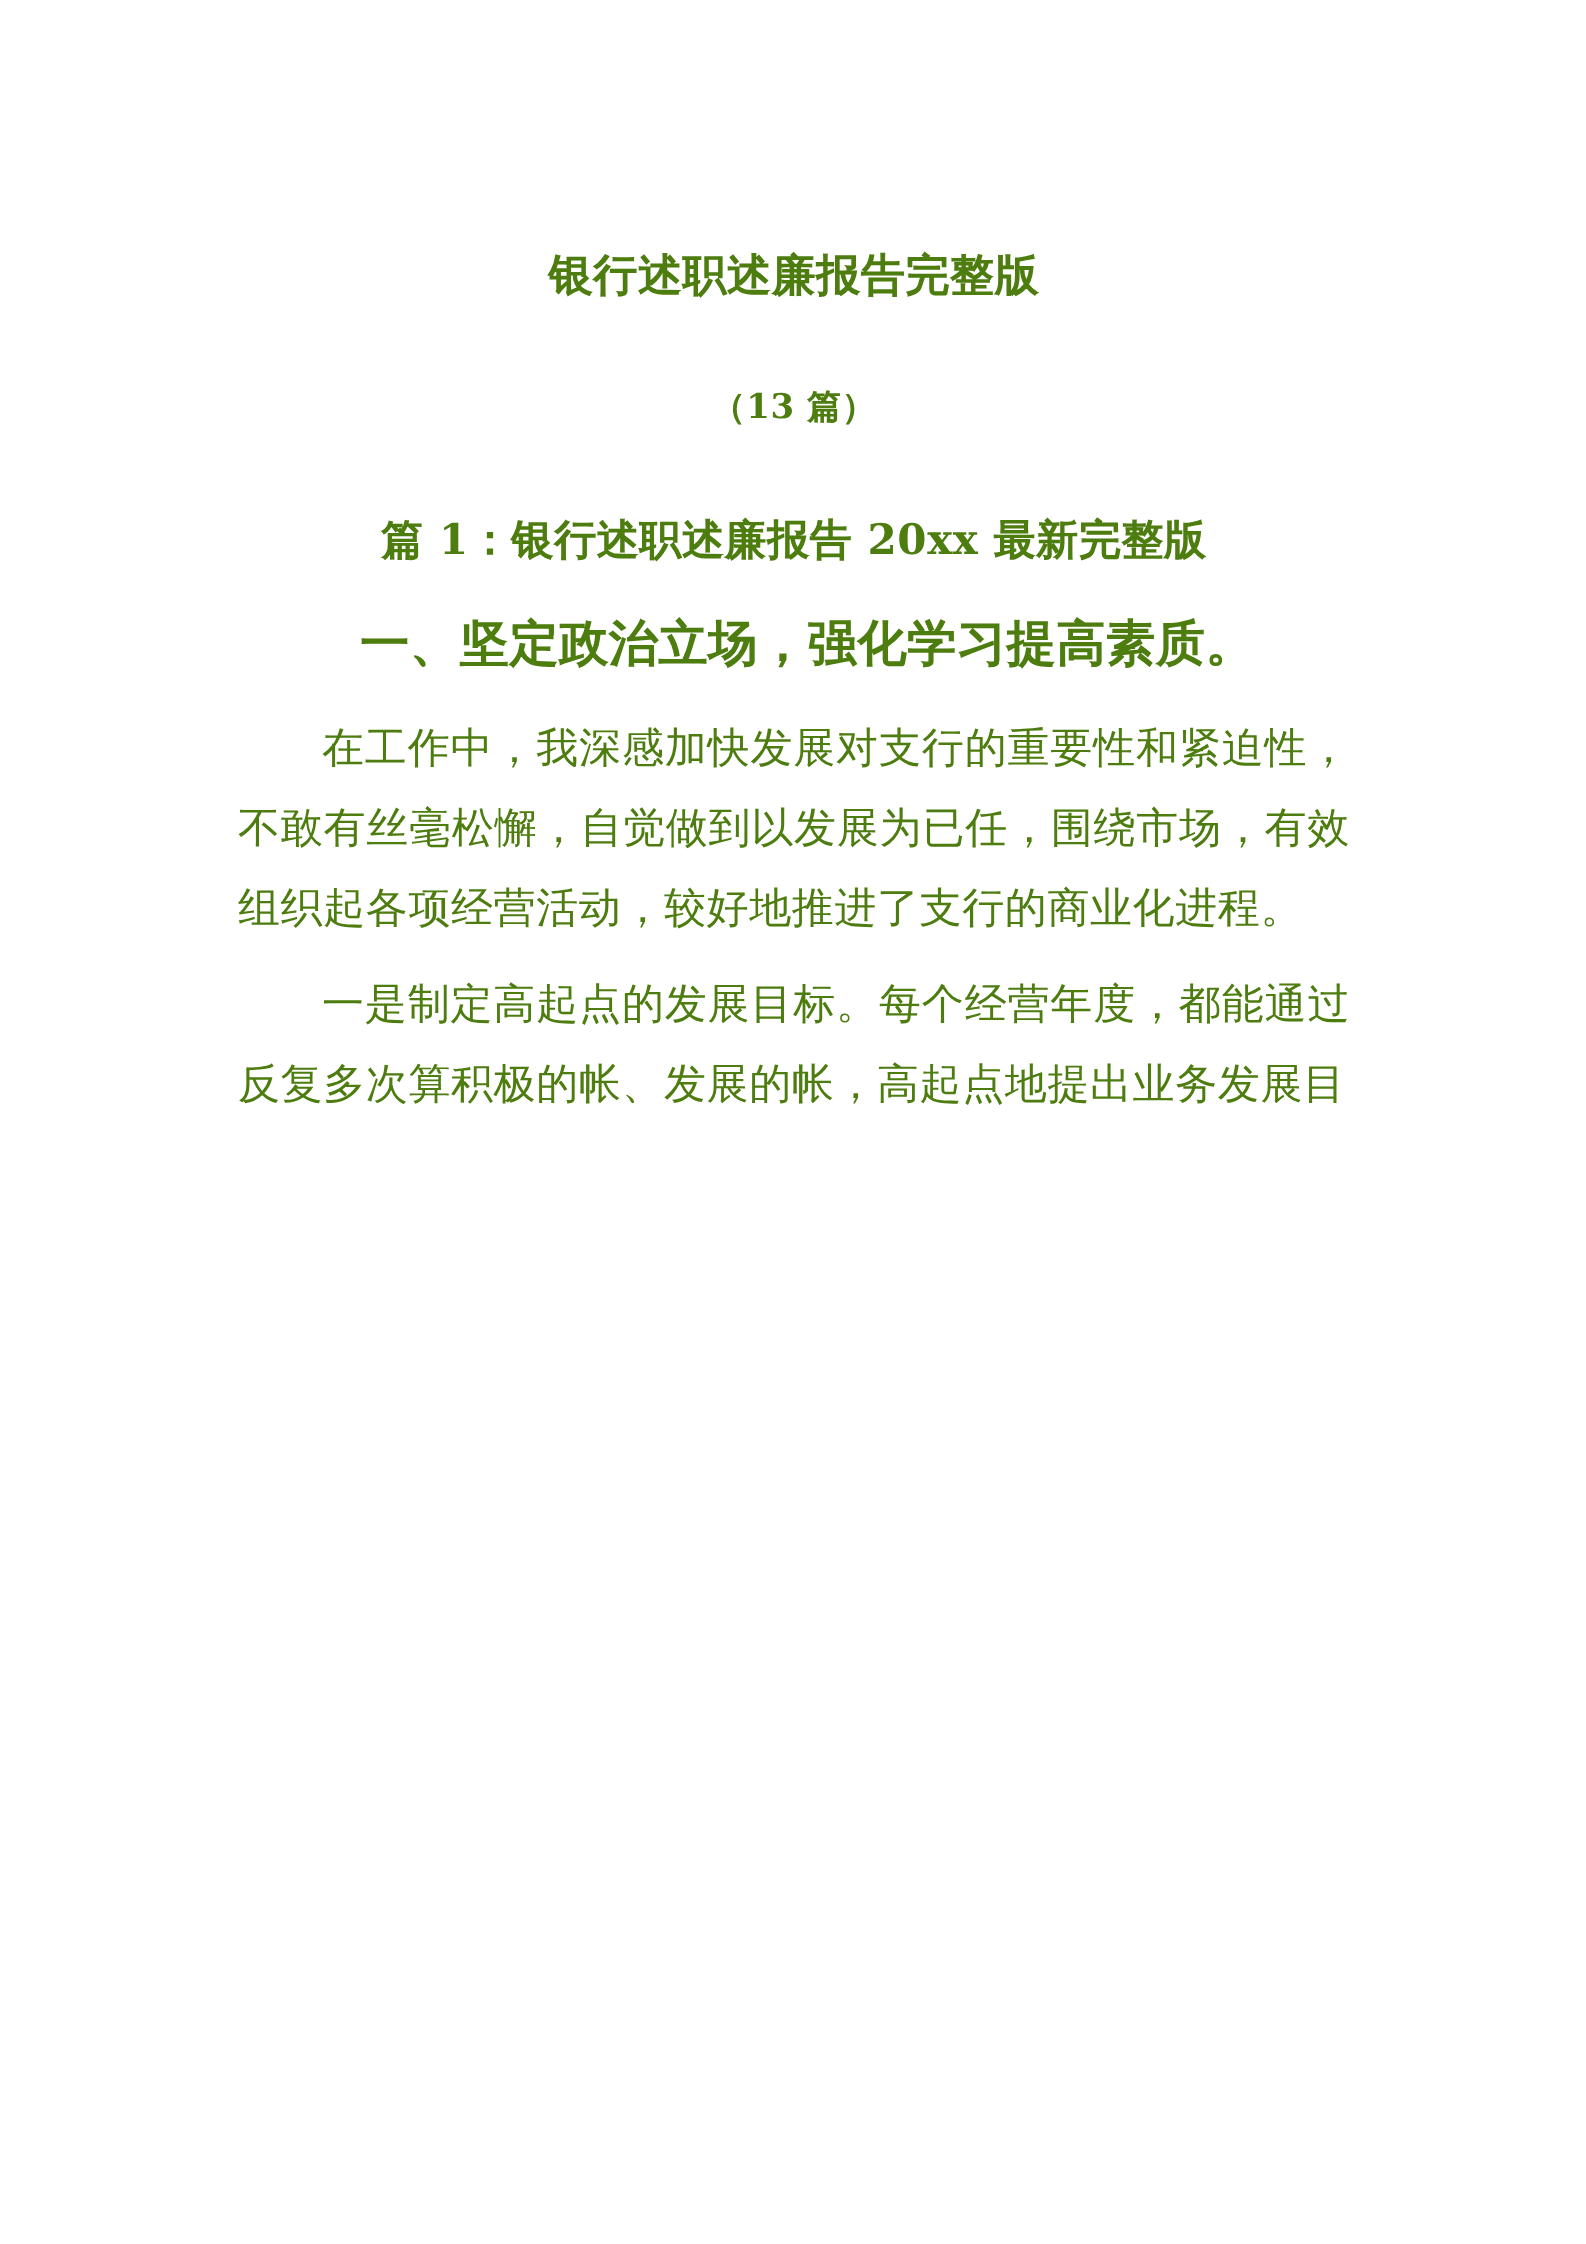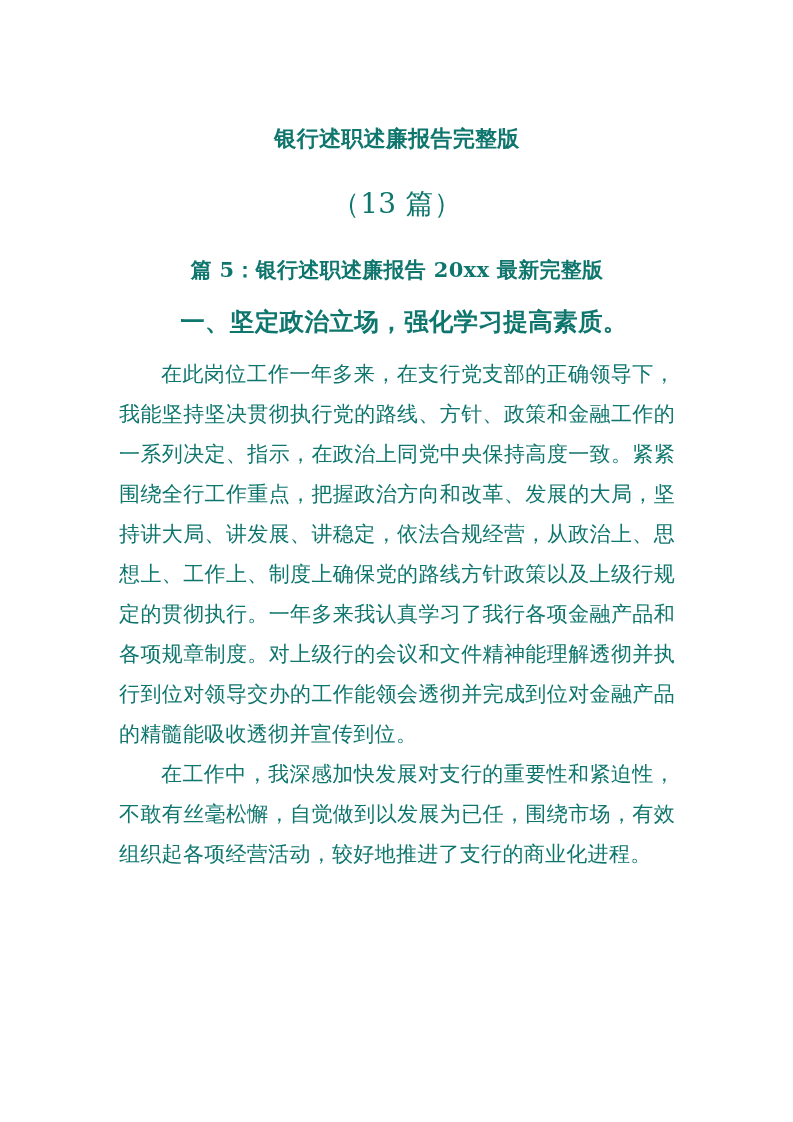--- a/index.html
+++ b/index.html
@@ -6,21 +6,21 @@
     margin: 0;
     padding: 0;
     background: #ffffff;
   }
   .page {
     position: relative;
     width: 793px;
     height: 1122px;
     background: #ffffff;
     overflow: hidden;
-    color: #0f766e;
+    color: #4d7c0f;
     font-family: "DejaVu Serif", "Liberation Serif", serif;
   }
   .content {
     position: absolute;
     left: 119px;
     top: 118px;
     width: 556px;
     font-size: 21px;
     line-height: 40px;
     letter-spacing: 0.3px;
@@ -28,22 +28,22 @@
   .doc-title {
     margin: 0;
     text-align: center;
     font-size: 22px;
     font-weight: 700;
     line-height: 40px;
   }
   .doc-subtitle {
     margin: 26px 0 0 0;
     text-align: center;
-    font-size: 28px;
-    font-weight: 400;
+    font-size: 17px;
+    font-weight: 700;
     line-height: 40px;
   }
   .section-title {
     margin: 26px 0 0 0;
     text-align: center;
     font-size: 21px;
     font-weight: 700;
     line-height: 40px;
   }
   .sub-heading {
@@ -71,24 +71,24 @@
 </head>
 <body>
 
 <div class="page">
   <div class="content">
 
     <h1 class="doc-title">银行述职述廉报告完整版</h1>
 
     <p class="doc-subtitle">（13 篇）</p>
 
-    <h2 class="section-title">篇 5：银行述职述廉报告 20xx 最新完整版</h2>
+    <h2 class="section-title">篇 1：银行述职述廉报告 20xx 最新完整版</h2>
 
     <h3 class="sub-heading">一、坚定政治立场，强化学习提高素质。</h3>
 
-    <p class="para first">在此岗位工作一年多来，在支行党支部的正确领导下，我能坚持坚决贯彻执行党的路线、方针、政策和金融工作的一系列决定、指示，在政治上同党中央保持高度一致。紧紧围绕全行工作重点，把握政治方向和改革、发展的大局，坚持讲大局、讲发展、讲稳定，依法合规经营，从政治上、思想上、工作上、制度上确保党的路线方针政策以及上级行规定的贯彻执行。一年多来我认真学习了我行各项金融产品和各项规章制度。对上级行的会议和文件精神能理解透彻并执行到位对领导交办的工作能领会透彻并完成到位对金融产品的精髓能吸收透彻并宣传到位。</p>
 
 
     <p class="para">在工作中，我深感加快发展对支行的重要性和紧迫性，不敢有丝毫松懈，自觉做到以发展为已任，围绕市场，有效组织起各项经营活动，较好地推进了支行的商业化进程。</p>
 
+    <p class="para spaced">一是制定高起点的发展目标。每个经营年度，都能通过反复多次算积极的帐、发展的帐，高起点地提出业务发展目</p>
 
   </div>
 </div>
 
 </body></html>

